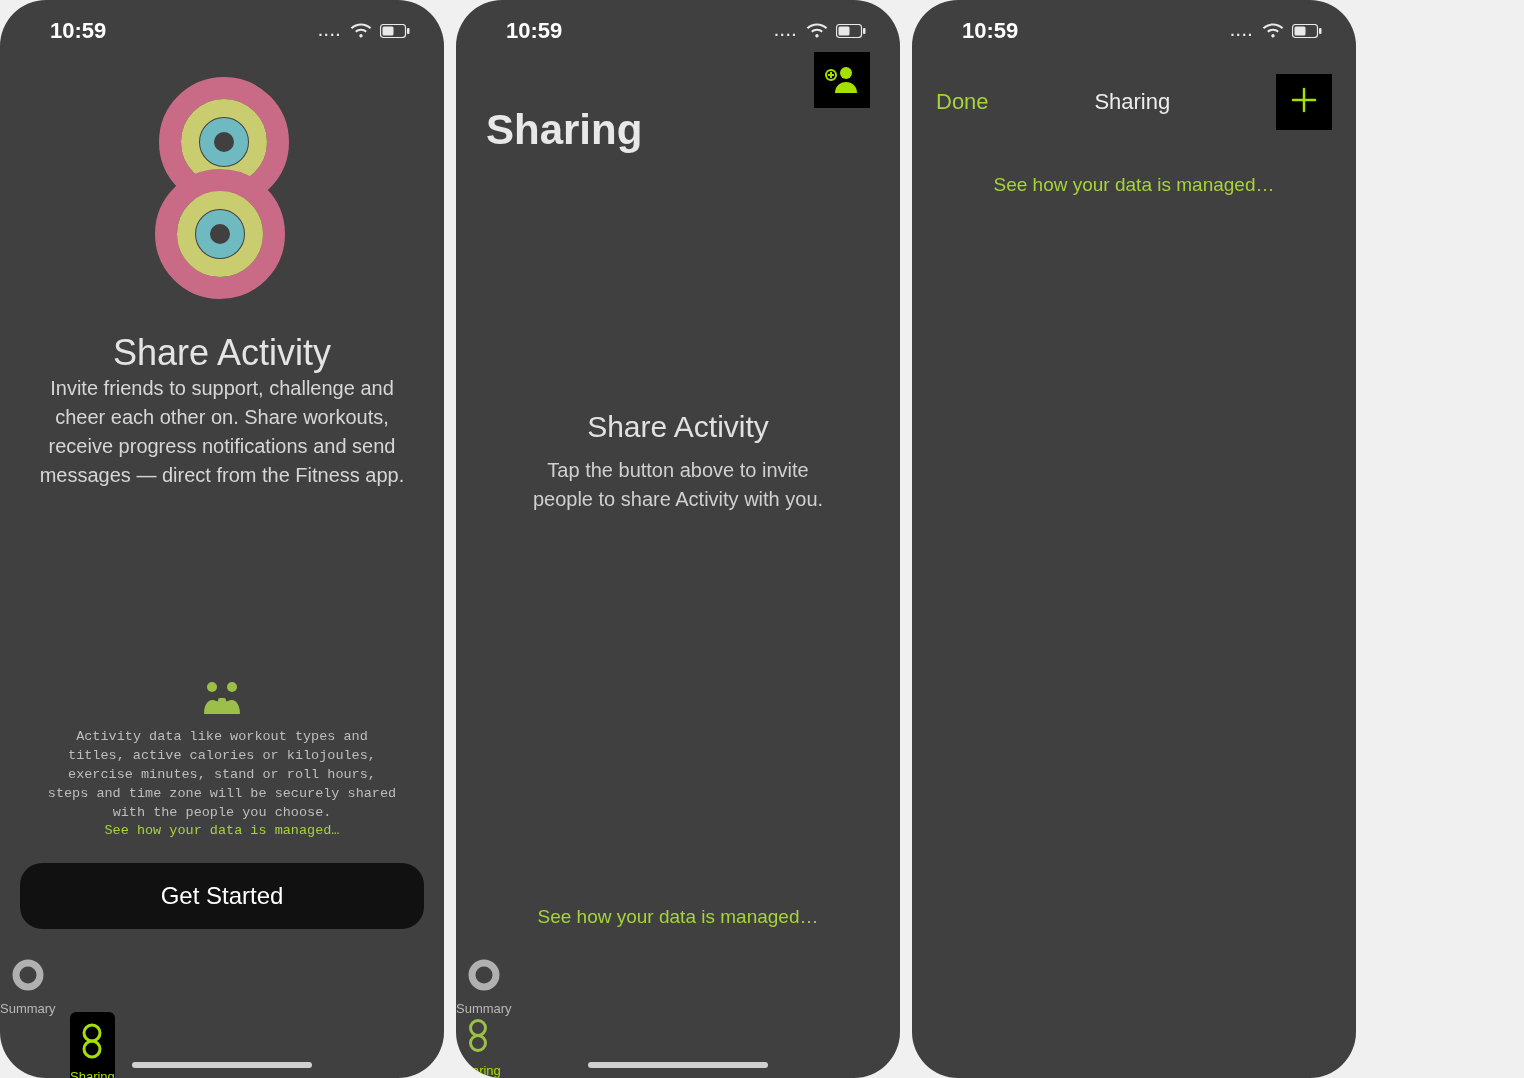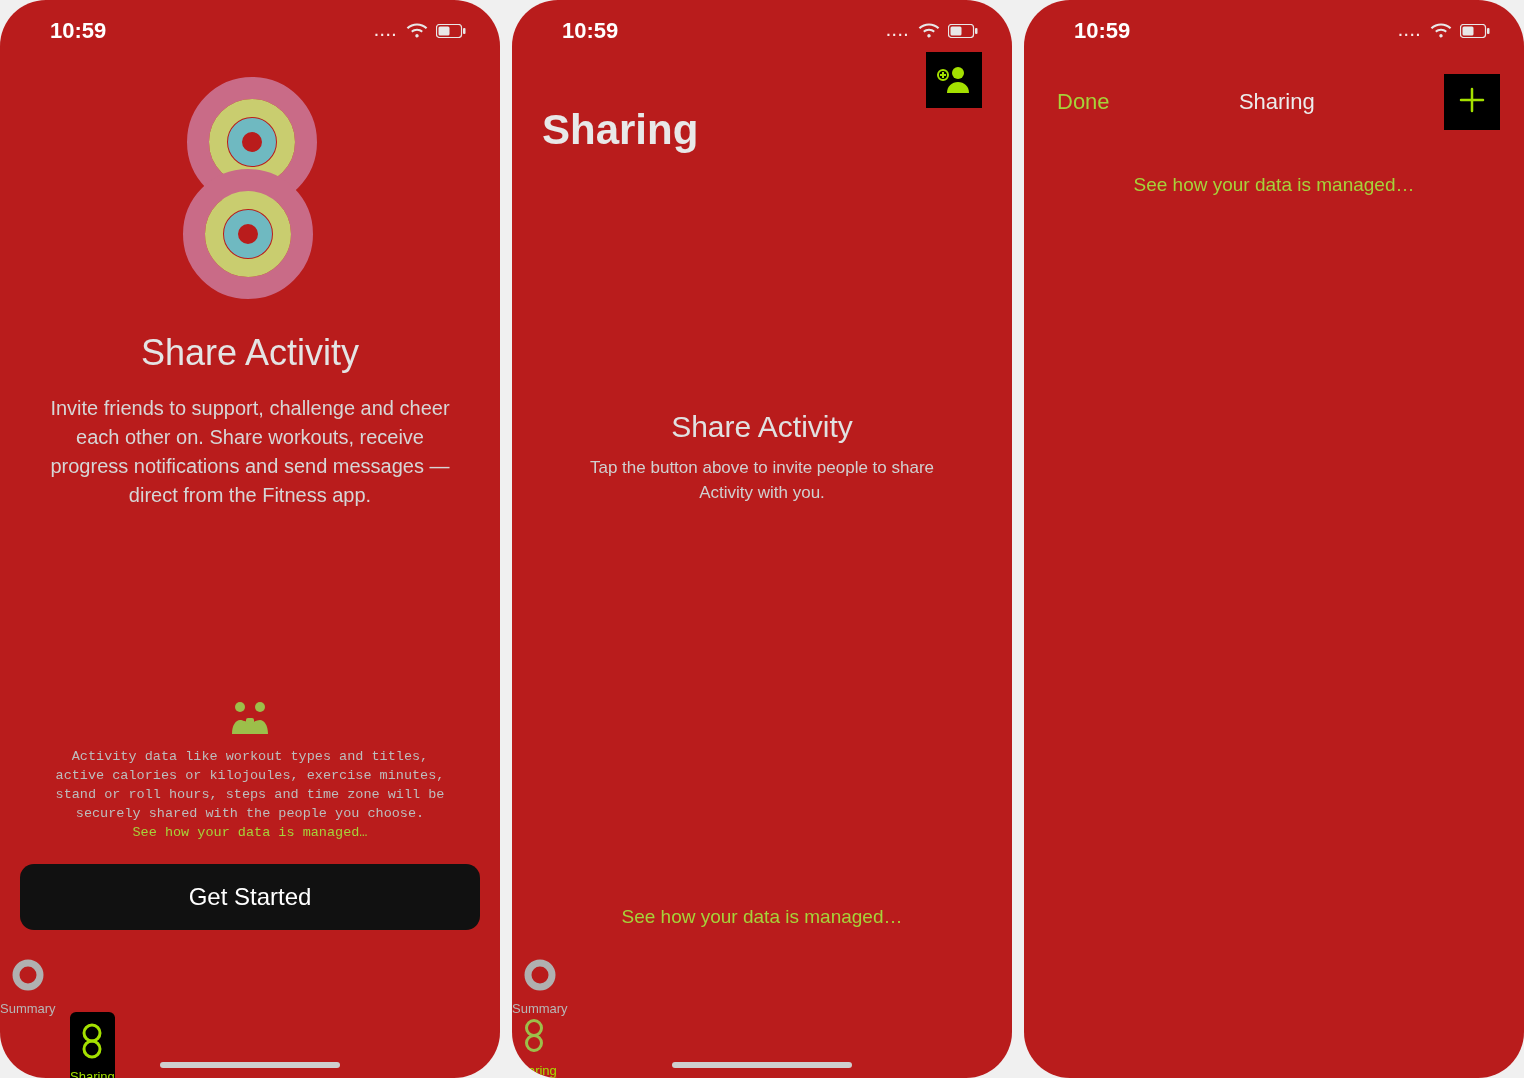--- a/index.html
+++ b/index.html
@@ -6,23 +6,23 @@
   body {
     background: #f0f0f0;
     font-family: -apple-system, BlinkMacSystemFont, "Helvetica Neue", Arial, sans-serif;
     display: flex;
     gap: 12px;
     padding: 0;
     width: 1524px;
     height: 1078px;
   }
   .phone {
-    width: 500px;
+    width: 444px;
     height: 1078px;
-    background: #b91c1c;
+    background: #404040;
     border-radius: 46px;
     position: relative;
     overflow: hidden;
     color: #fff;
   }
   
   .status-bar {
     display: flex;
     justify-content: space-between;
     align-items: center;
@@ -30,32 +30,32 @@
     font-size: 22px;
     font-weight: 600;
   }
   .status-right { display: flex; align-items: center; gap: 8px; }
   .dots { letter-spacing: 2px; font-size: 14px; opacity: .9; }
   .wifi-icon svg, .battery-icon svg { display: block; }
   
   .s1-content { display:flex; flex-direction:column; align-items:center; padding: 10px 20px 0; }
   .figure8 { margin-top: 8px; }
   .s1-title { font-size: 36px; color:#e4e4e4; margin-top: 26px; font-weight: 400; }
-  .s1-desc { font-size: 20px; color:#d6d6d6; text-align:center; line-height: 1.45; margin-top: 20px; padding: 0 18px; }
+  .s1-desc { font-size: 20px; color:#d6d6d6; text-align:center; line-height: 1.45; margin-top: 0; padding: 0 18px; }
   .handshake { margin-top: 190px; }
   .s1-footnote { font-size: 13.5px; color:#bdbdbd; text-align:center; line-height: 1.4; margin-top: 8px; padding: 0 24px; font-family: Liberation Mono, monospace; }
   .s1-footlink { color:#a6d23a; }
   .get-started {
     margin: 22px 20px 0;
     background:#111;
     color:#fff;
     border:none;
     width: calc(100% - 40px);
     height: 66px;
-    border-radius: 14px;
+    border-radius: 22px;
     font-size: 24px;
     font-weight: 500;
   }
   .tabbar {
     position:absolute;
     bottom:0; left:0; right:0;
     height: 130px;
     display:flex;
     align-items: flex-start;
     padding-top: 10px;
@@ -97,38 +97,37 @@
     font-weight:700;
     color:#e8e8e8;
   }
   .s2-center {
     position:absolute;
     top:410px; left:0; right:0;
     text-align:center;
     padding: 0 60px;
   }
   .s2-title { font-size:30px; color:#e1e1e1; font-weight:400; }
-  .s2-desc { font-size:17px; color:#d0d0d0; margin-top:12px; line-height:1.45; }
+  .s2-desc { font-size:20px; color:#d0d0d0; margin-top:12px; line-height:1.45; }
   .s2-link {
     position:absolute;
     bottom: 150px; left:0; right:0;
     text-align:center;
     color:#a6d23a;
     font-size:19px;
   }
   .tabbar.screen2 { justify-content: space-around; }
   .tabbar.screen2 .tab { flex:0 0 50%; }
   
   .navbar3 {
     display:flex;
     align-items:center;
     justify-content:space-between;
     padding: 14px 24px 0;
     margin-top: 6px;
-    margin-left: 9px;
   }
   .done-btn { background:none; border:none; color:#a6d23a; font-size:22px; }
   .nav-title { font-size:22px; color:#ececec; font-weight:500; }
   .plus-btn {
     width:56px; height:56px;
     background:#000;
     border:none;
     color:#a4e000;
     font-size:36px;
     font-weight:300;

